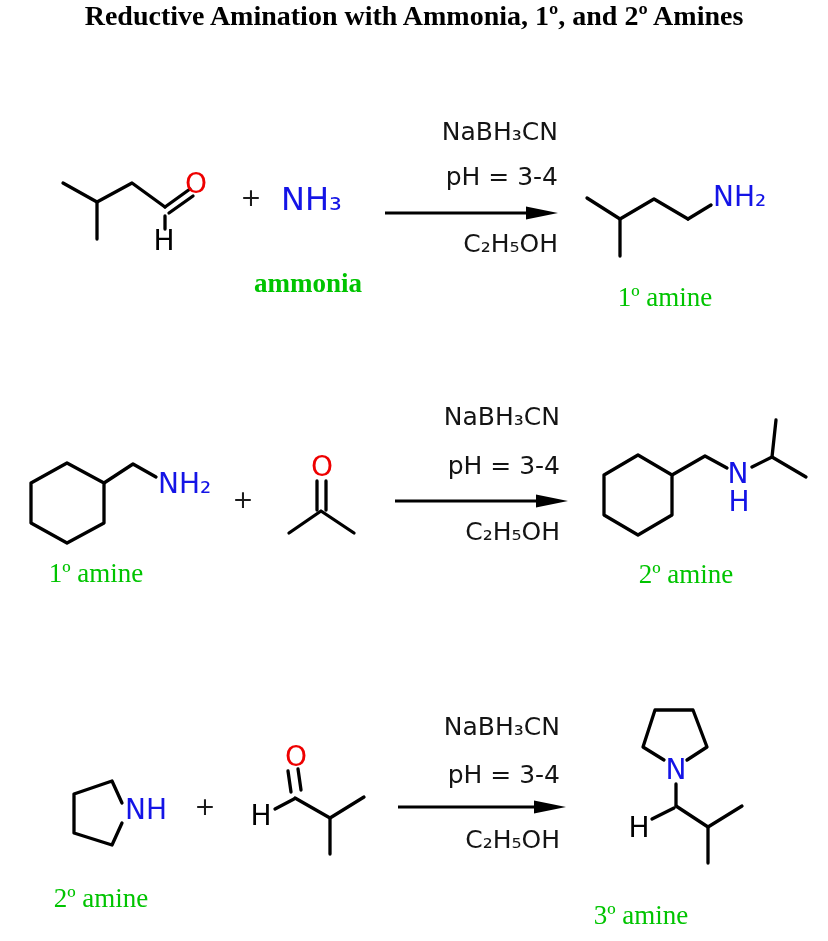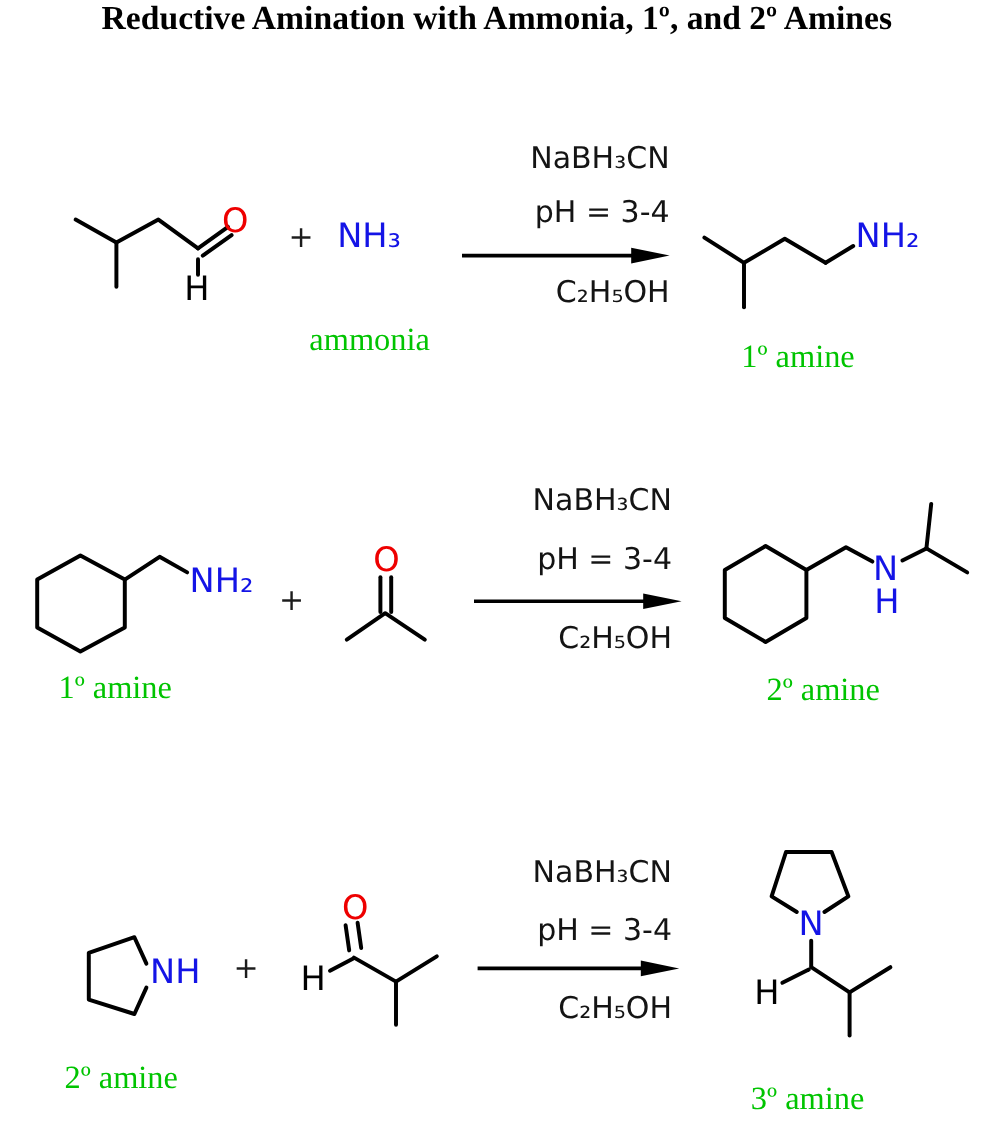--- a/index.html
+++ b/index.html
@@ -9,21 +9,21 @@
   }
   .layer { position:absolute; inset:0; }
   .abs { position:absolute; }
   .title {
     left:0; top:16; width:828px; text-align:center;
     font-family:"Liberation Serif","DejaVu Serif",serif;
     font-weight:bold; font-size:28px; color:#000;
   }
   .cond { font-size:25px; color:#141414; text-align:right; line-height:1.05; white-space:nowrap; }
   .plus { font-size:25px; color:#1c1c1c; text-align:center; line-height:1; }
-  .formula { font-size:28px; line-height:1; white-space:nowrap; }
+  .formula { font-size:32px; line-height:1; white-space:nowrap; }
   .caption {
     font-family:"Liberation Serif","DejaVu Serif",serif;
     font-size:27px; text-align:center; line-height:1; white-space:nowrap;
   }
   svg { display:block; overflow:visible; }
   .bond { stroke:#000; stroke-width:3.3; fill:none; stroke-linecap:round; stroke-linejoin:round; }
   .atom { font-family:"DejaVu Sans","Liberation Sans",sans-serif; font-size:28px; }
   .arrowline { stroke:#000; stroke-width:3; }
   .arrowhead { fill:#000; stroke:none; }
 </style>
@@ -45,21 +45,21 @@
         <line class="bond" x1="165" y1="216" x2="165" y2="229"></line>
       </g>
       <text class="atom" x="196" y="193" text-anchor="middle" fill="#ee0000">O</text>
       <text class="atom" x="164" y="250" text-anchor="middle" fill="#000">H</text>
     </svg>
 
     <div class="abs plus" style="left:238px;top:185px;width:26px">+</div>
 
     <div class="abs formula" style="left: 281px; top: 183px; color: rgb(20, 20, 230);">NH₃</div>
 
-    <div class="abs caption" style="left: 248px; top: 270px; width: 120px; color: rgb(0, 196, 0);">ammonia</div>
+    <div class="abs caption" style="left: 248px; top: 270px; width: 120px; color: rgb(0, 196, 0); font-weight: bold;">ammonia</div>
 
     <div class="abs cond" style="left:384px;top:119px;width:174px">NaBH₃CN</div>
     <div class="abs cond" style="left:384px;top:164px;width:174px">pH = 3-4</div>
 
     <svg class="abs" style="left:385px;top:204px" width="173" height="18" viewBox="0 0 173 18">
       <line class="arrowline" x1="0" y1="9" x2="146" y2="9"></line>
       <polygon class="arrowhead" points="141,2.5 173,9 141,15.5"></polygon>
     </svg>
 
     <div class="abs cond" style="left:384px;top:231px;width:174px">C₂H₅OH</div>
@@ -164,16 +164,16 @@
         <polyline class="bond" points="664,760 643,747 655,710 693,710 707,747 687,760"></polyline>
         <line class="bond" x1="676" y1="784" x2="676" y2="805"></line>
         <line class="bond" x1="652" y1="819" x2="674" y2="808"></line>
         <polyline class="bond" points="676,806 708,827 742,806"></polyline>
         <line class="bond" x1="708" y1="827" x2="708" y2="863"></line>
       </g>
       <text class="atom" x="676" y="779" text-anchor="middle" fill="#1414e6">N</text>
       <text class="atom" x="639" y="837" text-anchor="middle" fill="#000">H</text>
     </svg>
 
-    <div class="abs caption" style="left: 612px; top: 902px; width: 122px; color: rgb(0, 196, 0);">3º amine</div>
+    <div class="abs caption" style="left: 580px; top: 902px; width: 122px; color: rgb(0, 196, 0);">3º amine</div>
   </div>
 
 </div>
 
 </body></html>

